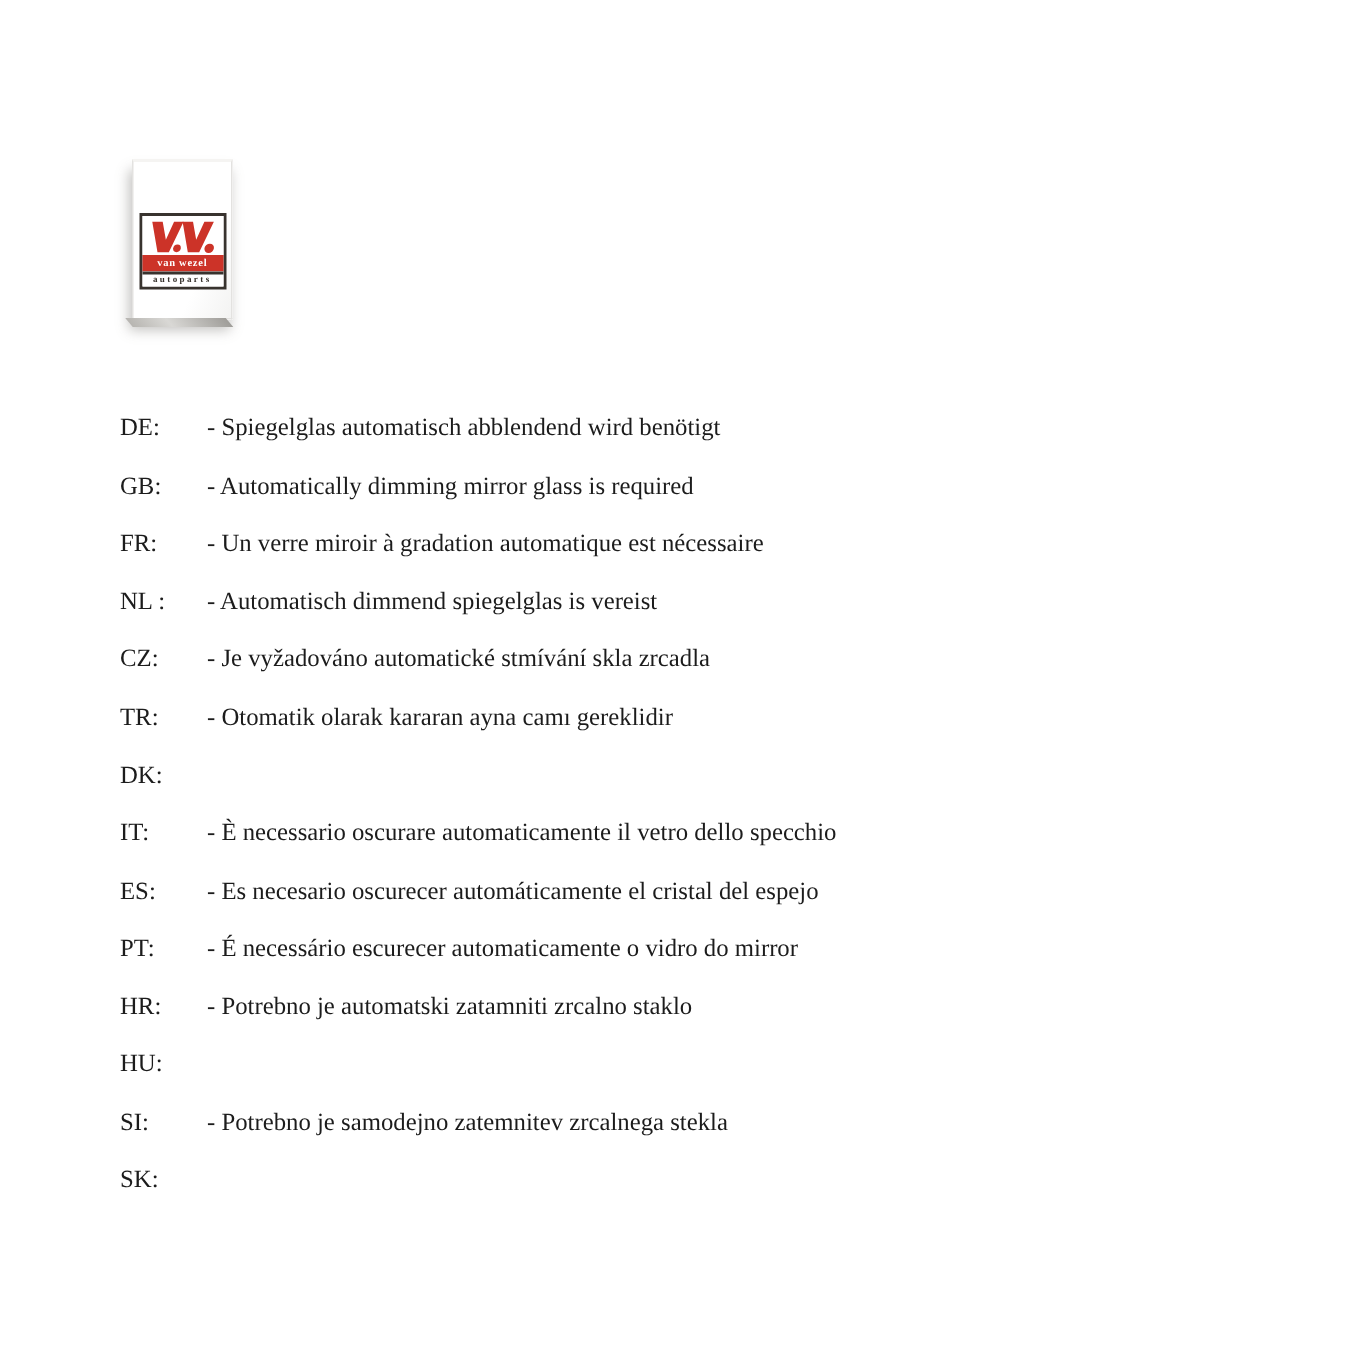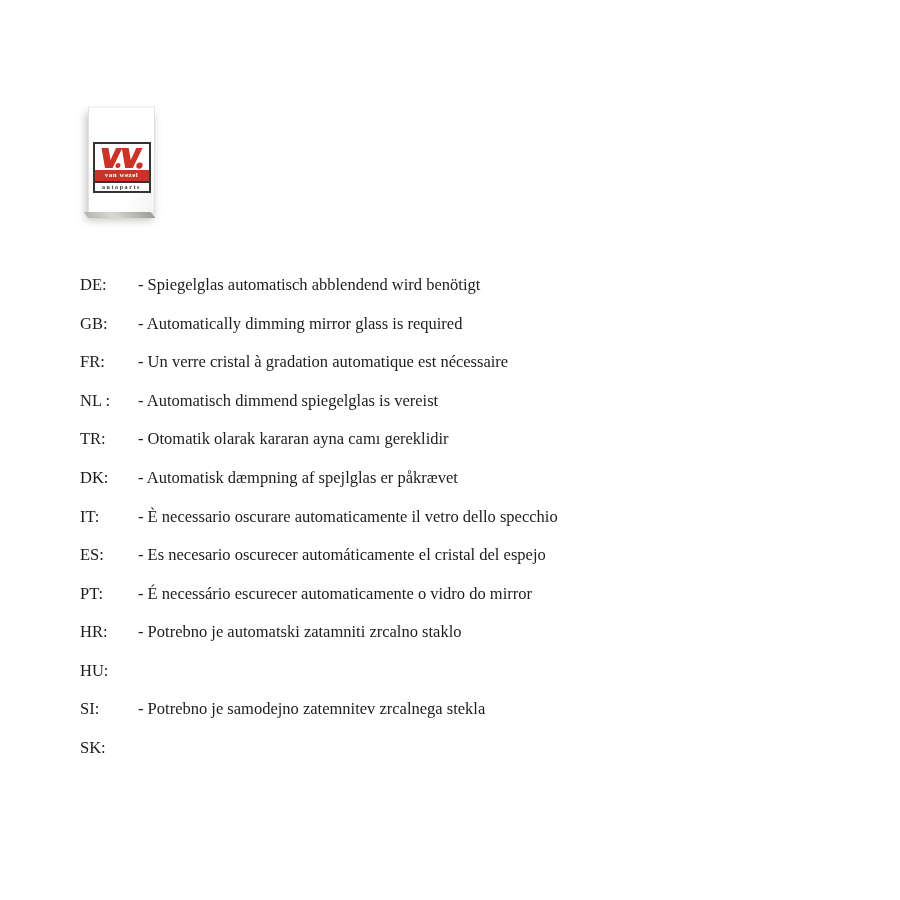--- a/index.html
+++ b/index.html
@@ -127,33 +127,36 @@
       <div class="row">
         <span class="code">DE:</span>
         <span class="text">- Spiegelglas automatisch abblendend wird benötigt</span>
       </div>
       <div class="row">
         <span class="code">GB:</span>
         <span class="text">- Automatically dimming mirror glass is required</span>
       </div>
       <div class="row">
         <span class="code">FR:</span>
-        <span class="text">- Un verre cristal à gradation automatique est nécessaire</span>
+        <span class="text">- Un verre miroir à gradation automatique est nécessaire</span>
       </div>
       <div class="row">
         <span class="code">NL :</span>
         <span class="text">- Automatisch dimmend spiegelglas is vereist</span>
+      </div>
+      <div class="row">
+        <span class="code">CZ:</span>
+        <span class="text">- Je vyžadováno automatické stmívání skla zrcadla</span>
       </div>
       <div class="row">
         <span class="code">TR:</span>
         <span class="text">- Otomatik olarak kararan ayna camı gereklidir</span>
       </div>
       <div class="row">
         <span class="code">DK:</span>
-        <span class="text">- Automatisk dæmpning af spejlglas er påkrævet</span>
       </div>
       <div class="row">
         <span class="code">IT:</span>
         <span class="text">- È necessario oscurare automaticamente il vetro dello specchio</span>
       </div>
       <div class="row">
         <span class="code">ES:</span>
         <span class="text">- Es necesario oscurecer automáticamente el cristal del espejo</span>
       </div>
       <div class="row">

